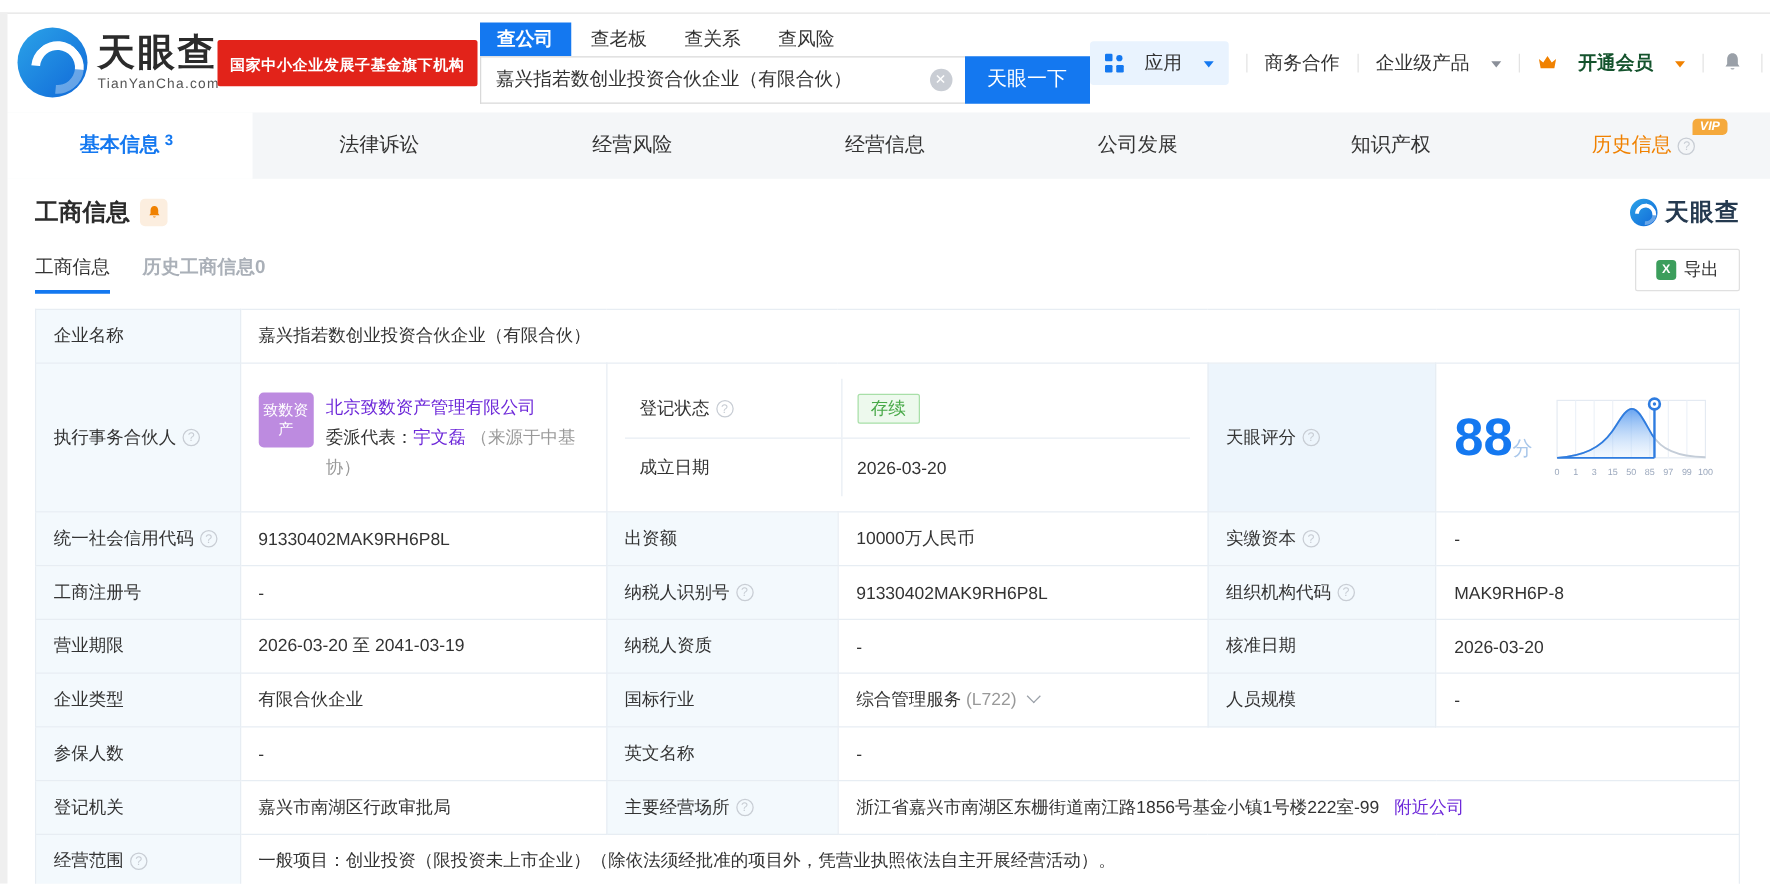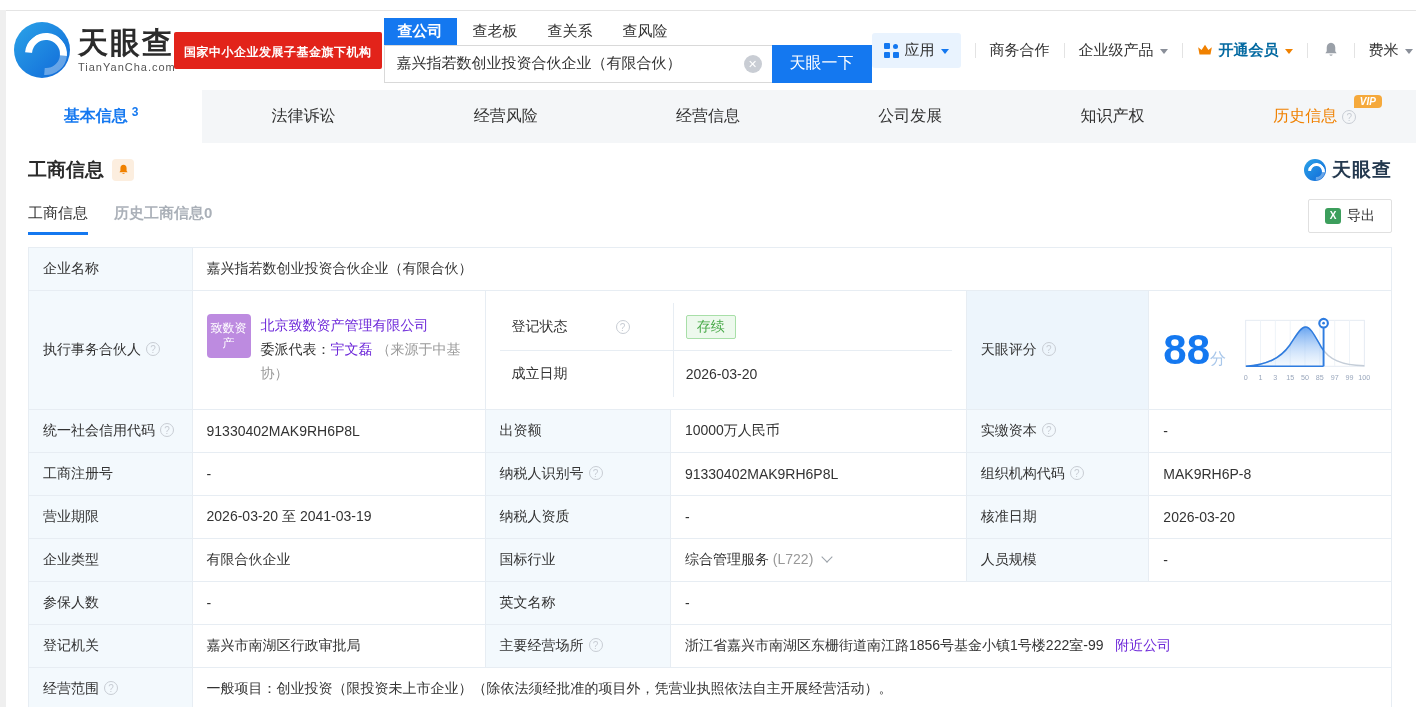--- a/index.html
+++ b/index.html
@@ -32,32 +32,32 @@
   .search-input-wrap { position:relative; flex:1; }
   .search-input { width:100%; height:38px; border:1px solid #D9D9D9; border-right:none;
     padding:0 34px 0 12px; font-size:15px; color:#333; outline:none;
     font-family:"Liberation Sans","DejaVu Sans",sans-serif; }
   .clear-btn { position:absolute; right:10px; top:10px; width:18px; height:18px; border-radius:50%;
     background:#C9CDD4; color:#fff; font-size:11px; line-height:18px; text-align:center; cursor:pointer; }
   .search-btn { width:100px; height:38px; background:#1478F0; color:#fff; border:none;
     font-size:16px; cursor:pointer; font-family:inherit; }
   .top-nav { margin-left:auto; display:flex; align-items:center; gap:14px; font-size:15px; }
   .nav-sep { width:1px; height:15px; background:#E3E3E3; }
-  .nav-item { display:flex; align-items:center; gap:6px; color:#333; cursor:pointer; white-space:nowrap; }
+  .nav-item { display:flex; align-items:center; gap:17px; color:#333; cursor:pointer; white-space:nowrap; }
   .apps-chip { background:#E9F3FE; border-radius:3px; padding:8px 12px; }
   .grid-icon { position:relative; width:15px; height:15px; }
   .grid-icon i { position:absolute; width:6px; height:6px; background:#1478F0; border-radius:1px; }
   .grid-icon i:nth-child(1){left:0;top:0;} .grid-icon i:nth-child(2){left:0;bottom:0;}
   .grid-icon i:nth-child(3){right:0;bottom:0;}
   .grid-icon i:nth-child(4){right:1px;top:1px;width:5px;height:5px;border-radius:50%;background:#1478F0;}
   .caret { width:0; height:0; border-left:4px solid transparent; border-right:4px solid transparent;
     border-top:5px solid #8A8F99; margin-top:2px; }
   .caret.blue { border-top-color:#1478F0; }
   .caret.orange { border-top-color:#F08100; }
-  .vip-entry { color:#0369a1; font-weight:bold;justify-content:space-between; }
+  .vip-entry { color:#14532d; font-weight:bold;justify-content:space-between; }
   .bell-nav { color:#9AA0A8; }
 
   
   .main-tabs { display:flex; height:53px; background:#F4F6F8; }
   .main-tab { flex:1; display:flex; align-items:center; justify-content:center; font-size:16px;
     color:#333; cursor:pointer; position:relative; }
   .main-tab.active { background:#fff; color:#1478F0; font-weight:bold; }
   .tab-count { font-size:12px; color:#1478F0; margin-left:4px; align-self:flex-start; margin-top:15px; }
   .tab-hist { color:#F08100; }
   .vip-badge { position:absolute; top:5px; right:34px; background:#F5A93C; color:#fff; font-size:10px;
@@ -87,21 +87,21 @@
   .xls-icon { width:16px; height:16px; background:#3C9E5C; border-radius:3px; color:#fff; font-size:10px;
     font-weight:bold; line-height:16px; text-align:center; }
 
   
   table.info { width:100%; border-collapse:collapse; margin-top:8px; table-layout:fixed; font-size:14px; }
   table.info td { border:1px solid #E7EDF3; padding:12px 14px; vertical-align:middle; word-break:break-all; }
   td.lbl { background:#F3F9FD; padding-left:22px; color:#333; }
   td.nested { padding:0; vertical-align:top; }
   .subrow { display:flex; min-height:47px; }
   .subrow + .subrow { border-top:1px solid #E7EDF3; }
-  .sl { width:38.5%; border-right:1px solid #E7EDF3; display:flex; align-items:center; padding:0 12px;gap:43px; }
+  .sl { width:38.5%; border-right:1px solid #E7EDF3; display:flex; align-items:center; padding:0 12px; }
   .sv { flex:1; display:flex; align-items:center; padding:0 12px; }
   .badge-green { color:#48A948; background:#EDF9ED; border:1px solid #A8DFA8; border-radius:2px;
     padding:2px 10px; font-size:14px; }
   a.lnk { color:#6d28d9; text-decoration:none; cursor:pointer; }
   .gray { color:#999; }
   .partner { display:flex; gap:10px; }
   .avatar { width:44px; height:44px; background:#BD8BE0; border-radius:4px; color:#fff; font-size:12px;
     display:flex; align-items:center; justify-content:center; text-align:center; line-height:1.3;
     flex:0 0 auto; padding:2px; }
   .partner-info { line-height:1.7; max-width:215px; }

